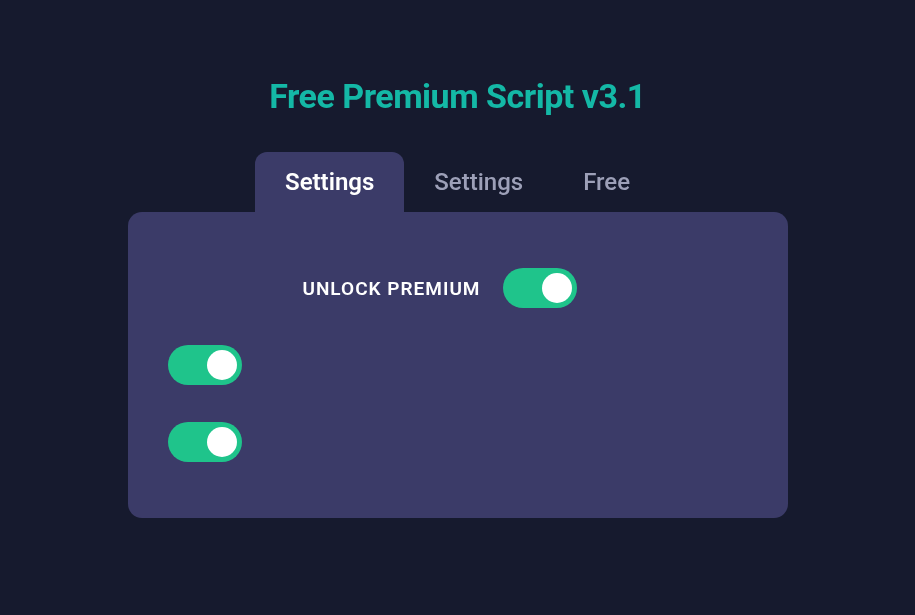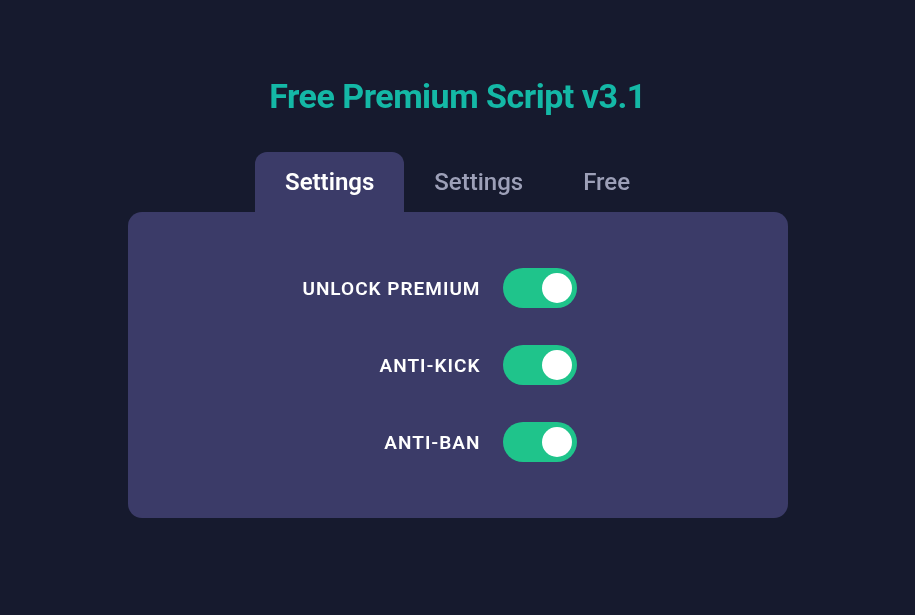--- a/index.html
+++ b/index.html
@@ -105,24 +105,22 @@
 </div>
 
 <div class="panel">
   <div class="row">
     <span class="row-label">UNLOCK PREMIUM</span>
     <div class="toggle on">
       <div class="knob"></div>
     </div>
   </div>
   <div class="row">
-    <span class="row-label">ANTI-KICK</span>
     <div class="toggle on">
       <div class="knob"></div>
     </div>
   </div>
   <div class="row">
-    <span class="row-label">ANTI-BAN</span>
     <div class="toggle on">
       <div class="knob"></div>
     </div>
   </div>
 </div>
 
 </body></html>

